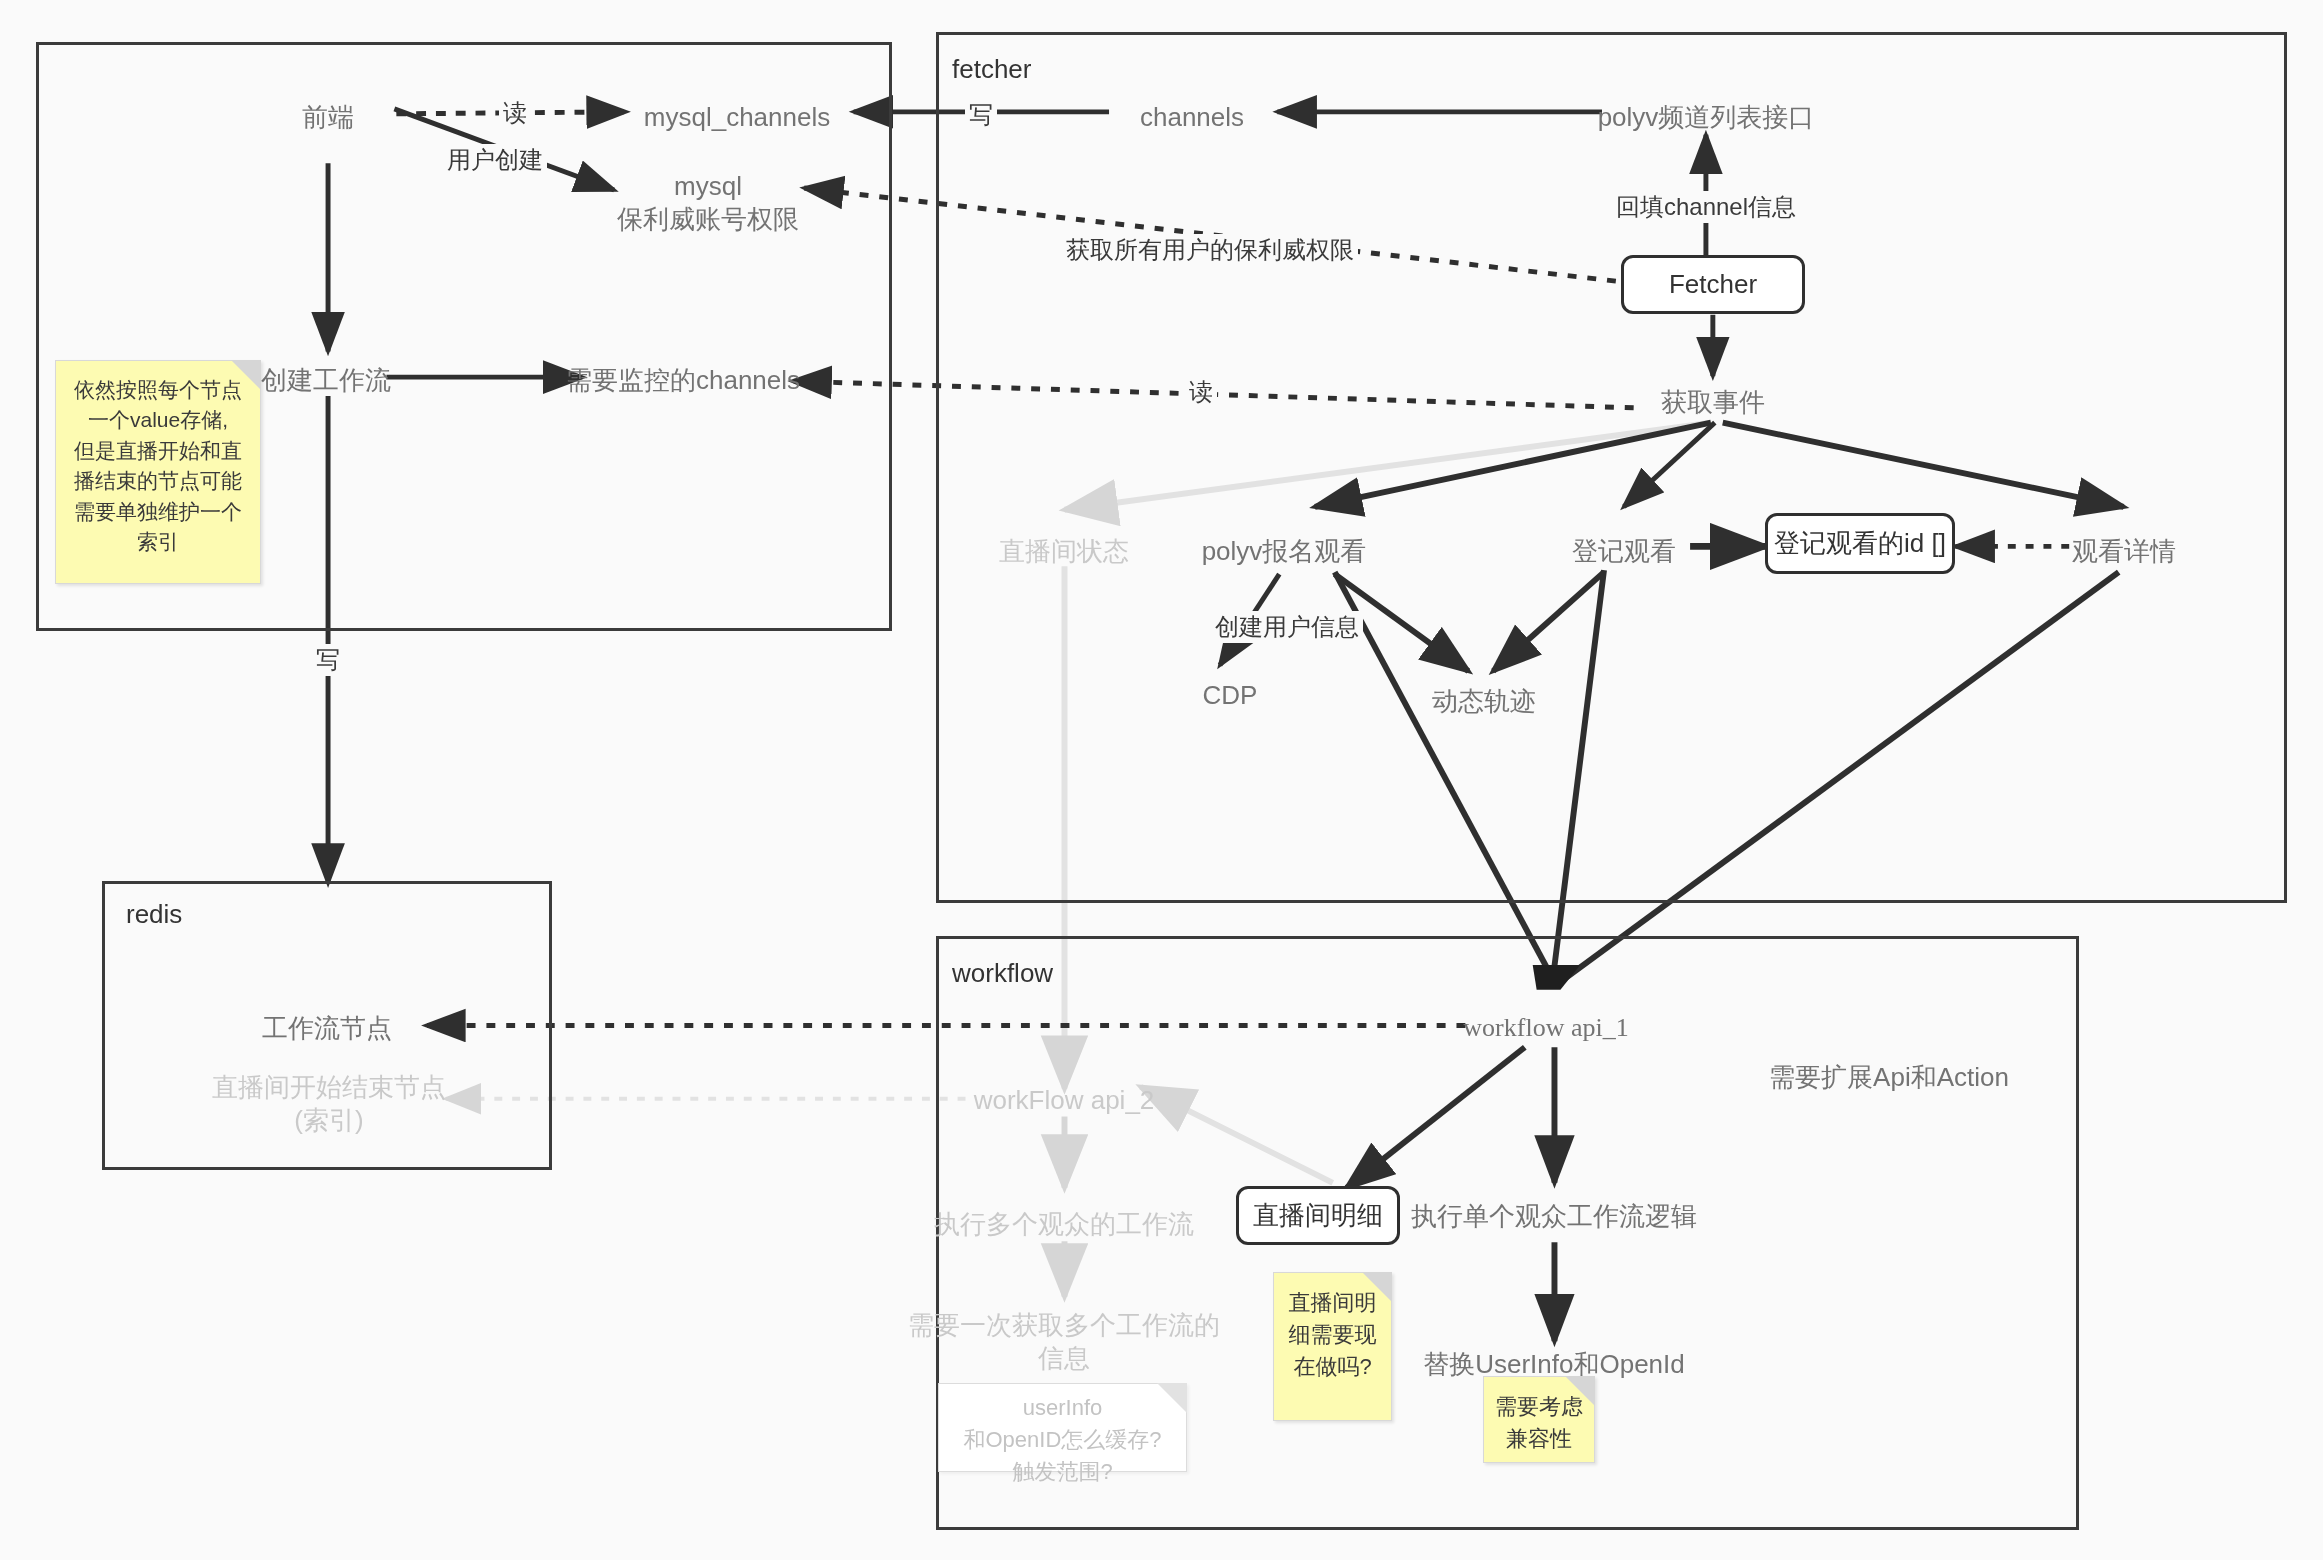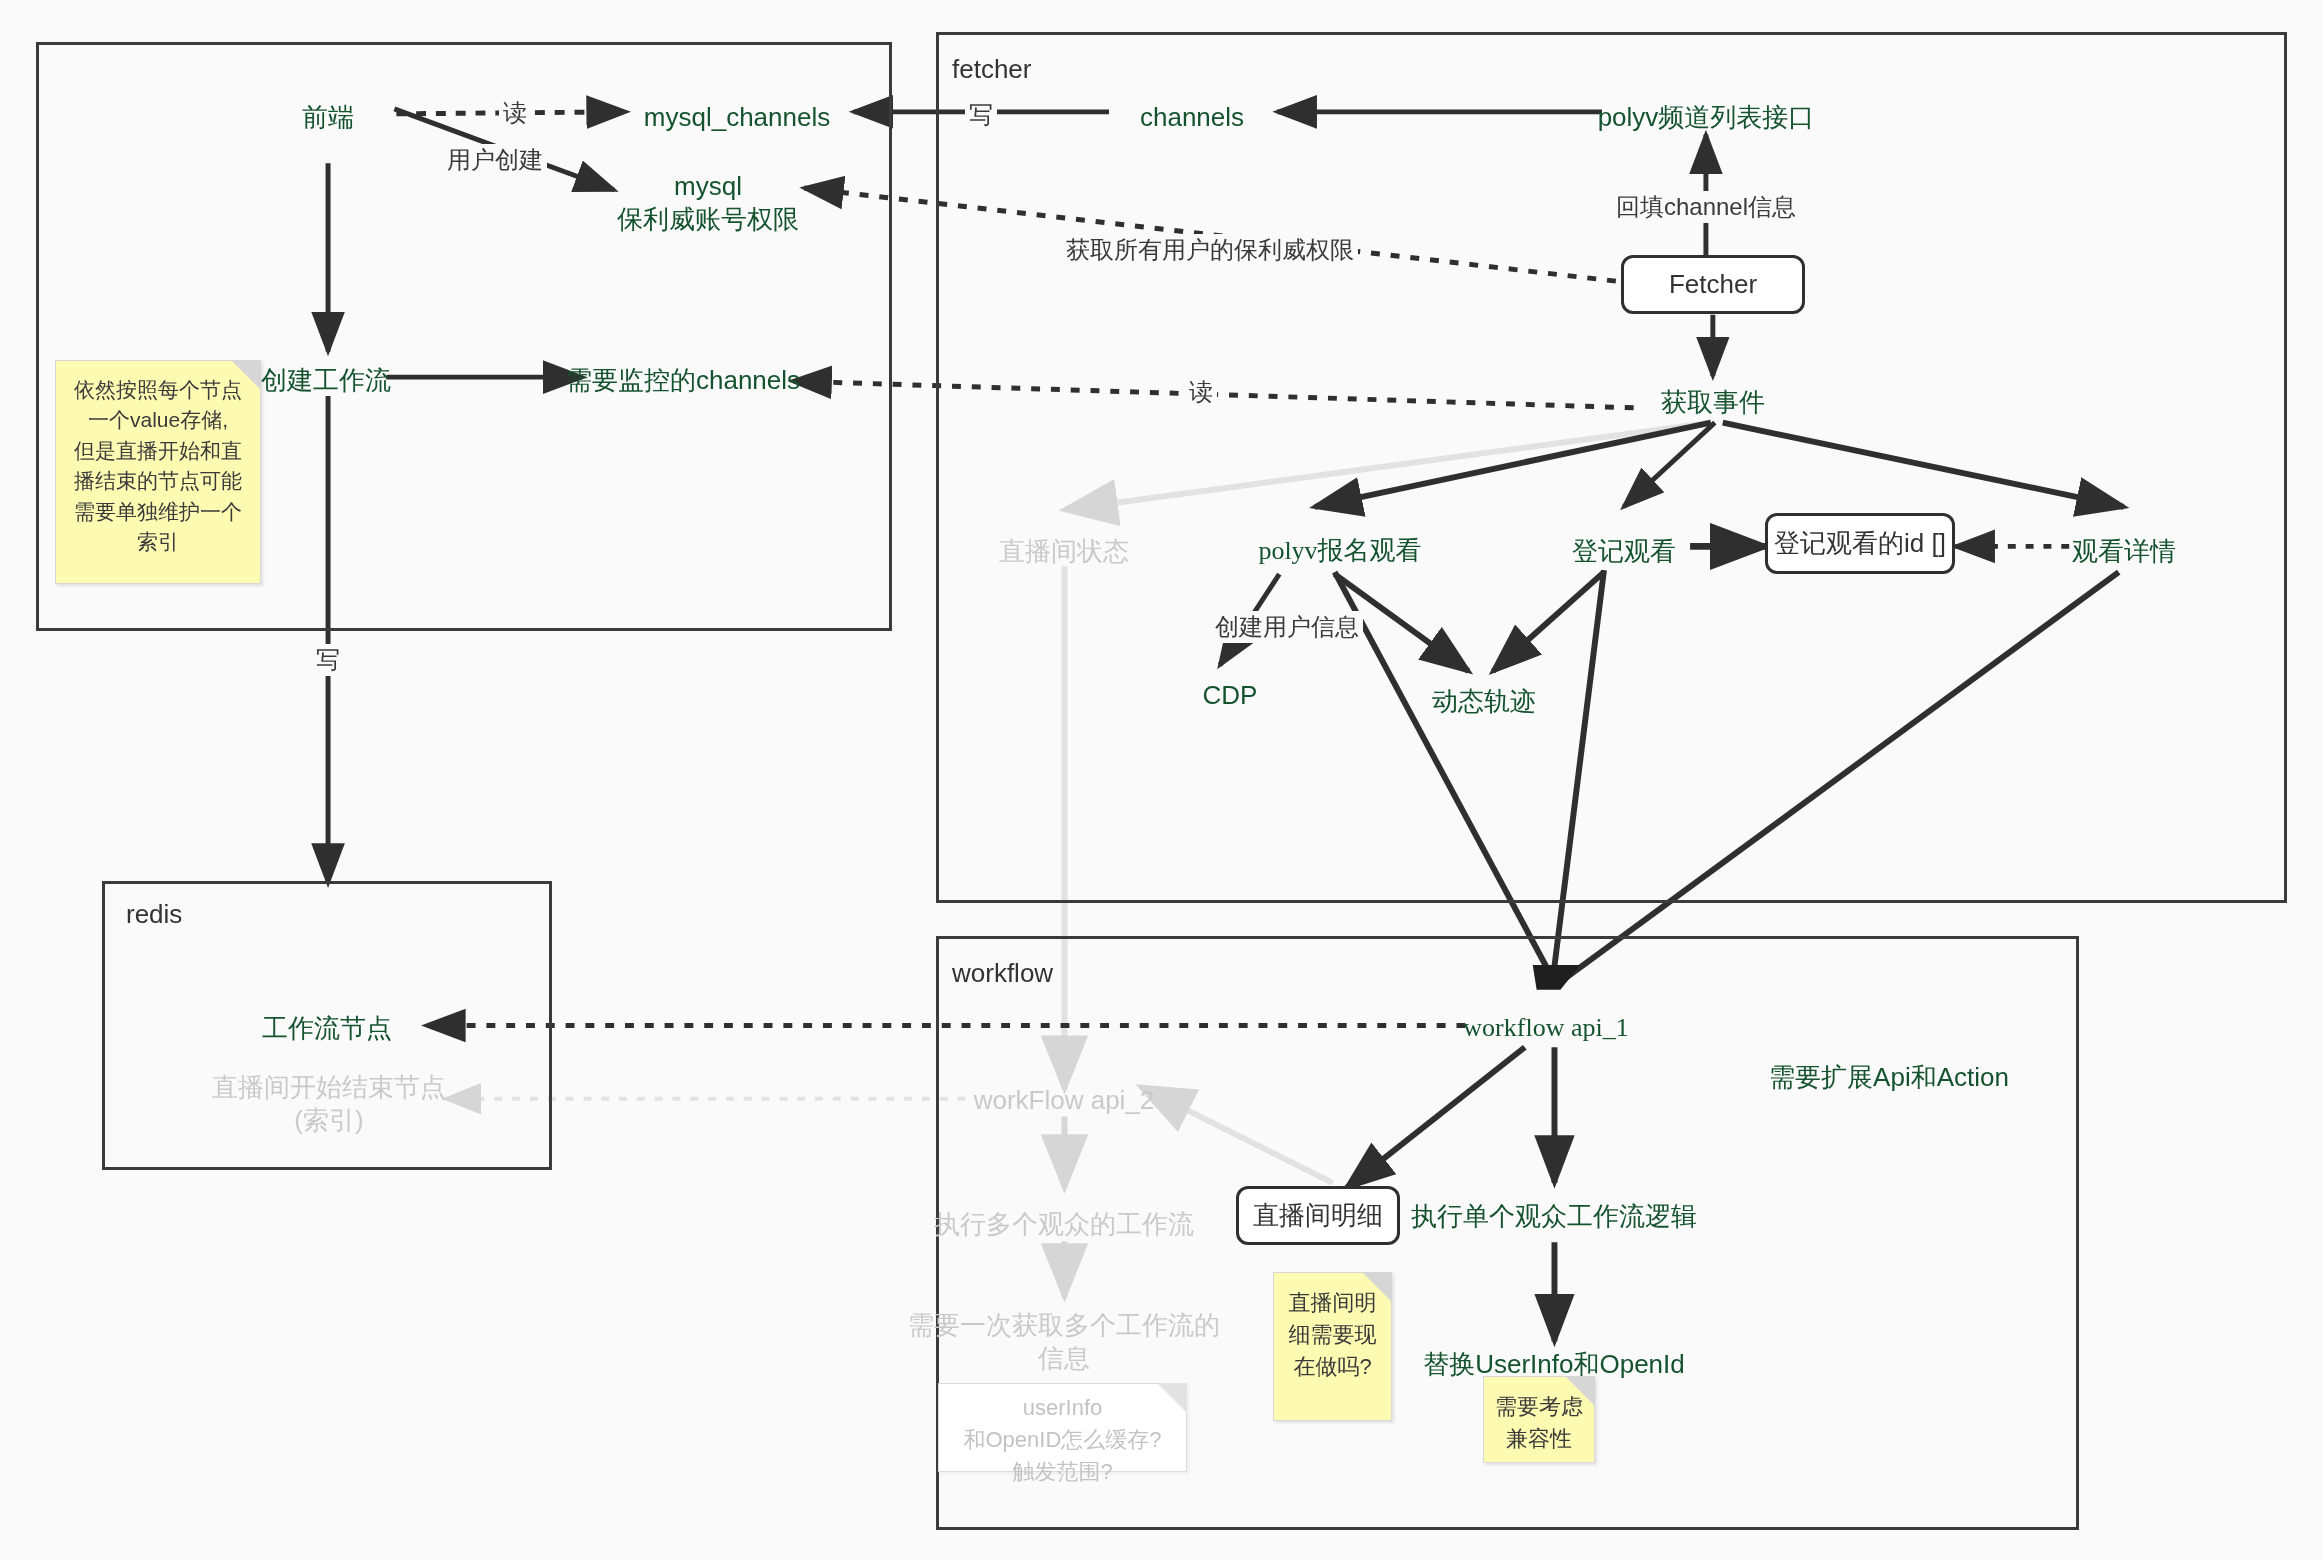--- a/index.html
+++ b/index.html
@@ -31,21 +31,21 @@
   }
   .group-label {
     position: absolute;
     font-size: 26px;
     color: #333333;
     white-space: nowrap;
   }
   .node-text {
     position: absolute;
     font-size: 26px;
-    color: #14532d;
+    color: #737373;
     white-space: nowrap;
     text-align: center;
     line-height: 1.25;
     transform: translateX(-50%);
   }
   .node-text.muted { color: #c9c9c9; }
   .edge-label {
     position: absolute;
     font-size: 24px;
     color: #3a3a3a;
@@ -235,21 +235,21 @@
   <div class="rounded-node" style="left:1621px; top:255px; width:184px; height:59px;">Fetcher</div>
 
   <div class="edge-label" style="left:1210px; top:234px;">获取所有用户的保利威权限</div>
 
   <div class="node-text" style="left:1713px; top:386px;">获取事件</div>
 
   <div class="edge-label" style="left:1201px; top:376px;">读</div>
 
   <div class="node-text muted" style="left:1064px; top:535px;">直播间状态</div>
 
-  <div class="node-text" style="left:1340px; top:535px;font-family:Liberation Serif, serif;">polyv报名观看</div>
+  <div class="node-text" style="left:1284px; top:535px;">polyv报名观看</div>
 
   <div class="node-text" style="left:1624px; top:535px;">登记观看</div>
 
   <div class="rounded-node" style="left:1765px; top:513px; width:190px; height:61px;">登记观看的id []</div>
 
   <div class="node-text" style="left:2124px; top:535px;">观看详情</div>
 
   <div class="edge-label" style="left:1287px; top:611px;">创建用户信息</div>
 
   <div class="node-text" style="left:1230px; top:679px;">CDP</div>

